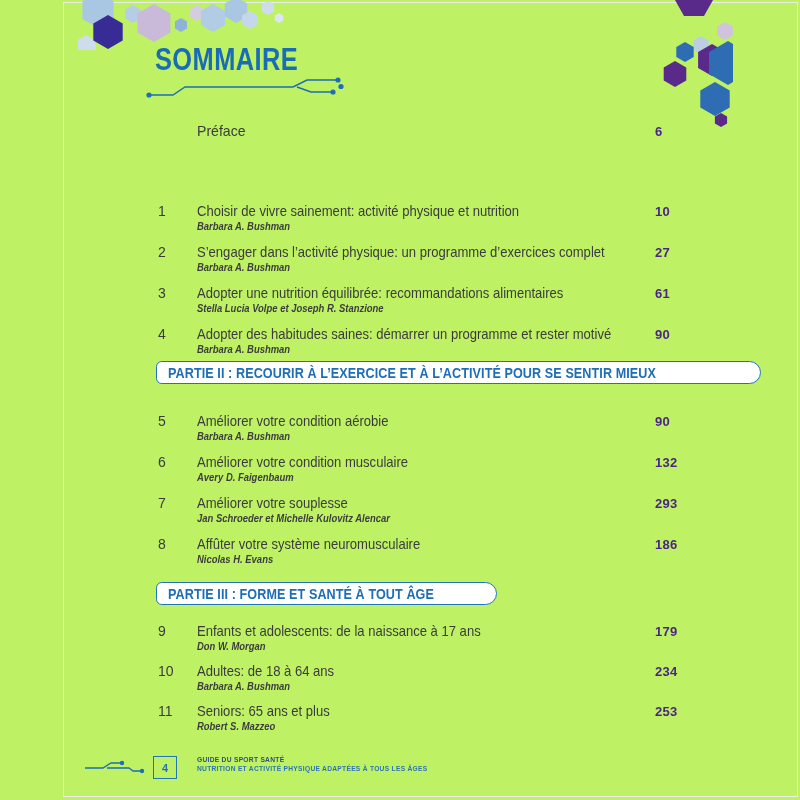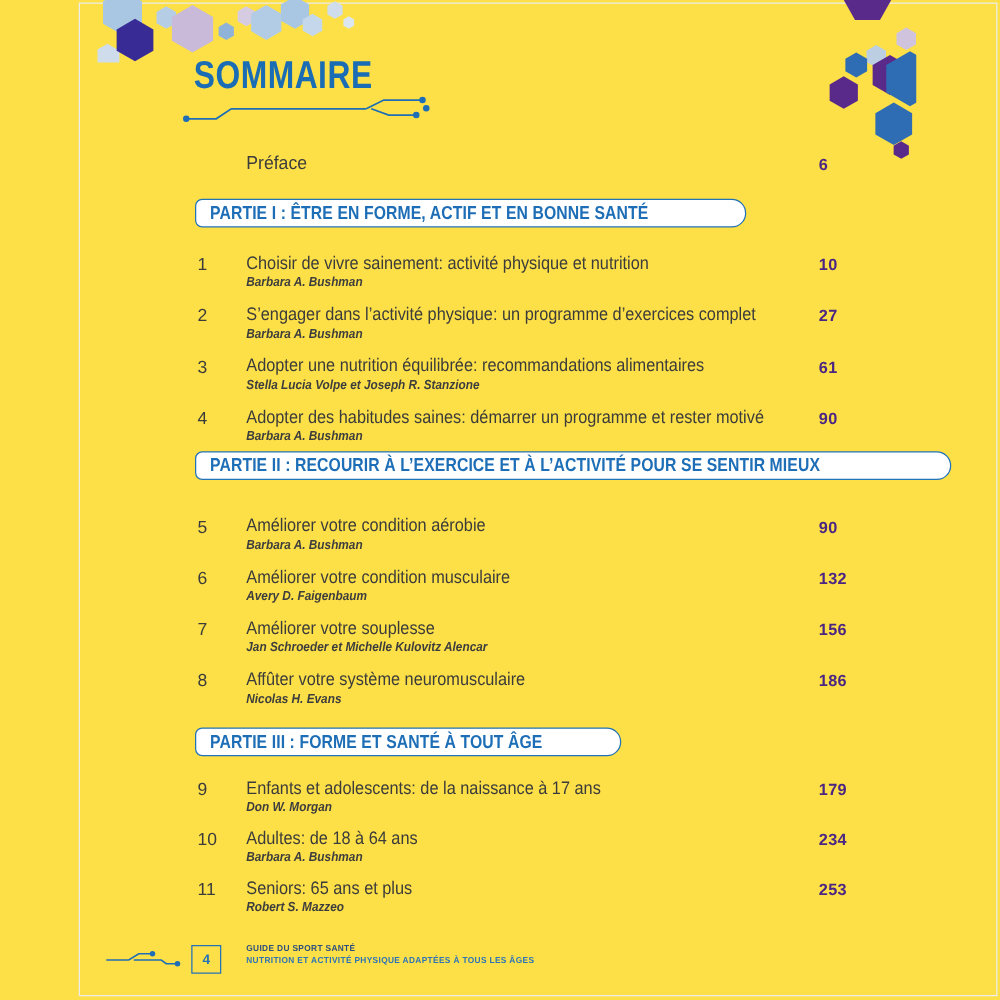--- a/index.html
+++ b/index.html
@@ -1,19 +1,19 @@
 <!DOCTYPE html>
 <html><head>
 <meta charset="utf-8">
 <style>
   * { margin:0; padding:0; box-sizing:border-box; }
   html,body { background:#fff; }
   body { font-family:"Liberation Sans", sans-serif; }
   .page {
-    position:relative; width:800px; height:800px; background:#fde047;
+    position:relative; width:800px; height:800px; background:#bef264;
     overflow:hidden; margin:0 auto;
   }
   .page-frame {
     position:absolute; left:63px; top:2px; right:2px; bottom:3px;
     border:1px solid #ececec; pointer-events:none;
   }
   .hex-band { position:absolute; pointer-events:none; }
   .hex-tl { left:78px; top:0; }
   .hex-tr { left:655px; top:0; }
 
@@ -133,23 +133,20 @@
       <circle cx="7" cy="18" r="2.6"></circle>
       <circle cx="196" cy="3" r="2.6"></circle>
       <circle cx="199" cy="9.5" r="2.6"></circle>
       <circle cx="191" cy="15" r="2.6"></circle>
     </g>
   </svg>
 
   <div class="preface-label">Préface</div>
   <div class="preface-page page-num">6</div>
 
-  <div class="part-badge part-1">
-    <span>PARTIE I : ÊTRE EN FORME, ACTIF ET EN BONNE SANTÉ</span>
-  </div>
 
   <div class="chapter-row" style="top:203px">
     <div class="ch-num">1</div>
     <div class="ch-title">Choisir de vivre sainement: activité physique et nutrition</div>
     <div class="ch-author">Barbara A. Bushman</div>
     <div class="ch-page page-num">10</div>
   </div>
   <div class="chapter-row" style="top:244px">
     <div class="ch-num">2</div>
     <div class="ch-title">S’engager dans l’activité physique: un programme d’exercices complet</div>
@@ -182,21 +179,21 @@
   <div class="chapter-row" style="top:454px">
     <div class="ch-num">6</div>
     <div class="ch-title">Améliorer votre condition musculaire</div>
     <div class="ch-author">Avery D. Faigenbaum</div>
     <div class="ch-page page-num">132</div>
   </div>
   <div class="chapter-row" style="top:495px">
     <div class="ch-num">7</div>
     <div class="ch-title">Améliorer votre souplesse</div>
     <div class="ch-author">Jan Schroeder et Michelle Kulovitz Alencar</div>
-    <div class="ch-page page-num">156</div>
+    <div class="ch-page page-num">293</div>
   </div>
   <div class="chapter-row" style="top:536px">
     <div class="ch-num">8</div>
     <div class="ch-title">Affûter votre système neuromusculaire</div>
     <div class="ch-author">Nicolas H. Evans</div>
     <div class="ch-page page-num">186</div>
   </div>
 
   <div class="part-badge part-3">
     <span>PARTIE III : FORME ET SANTÉ À TOUT ÂGE</span>

